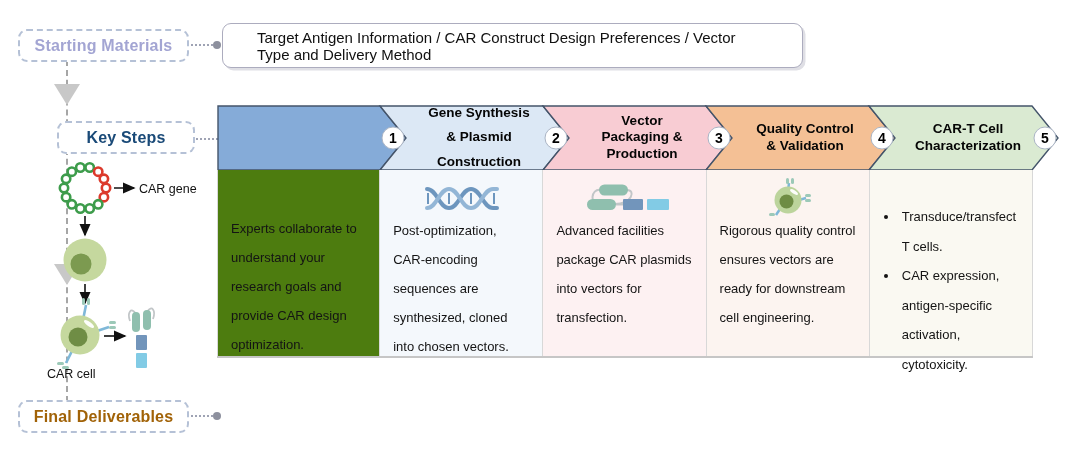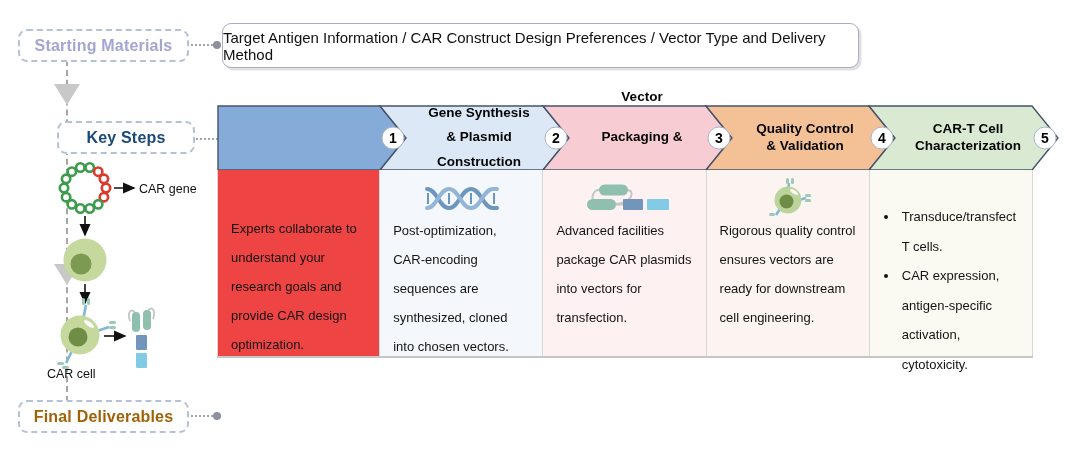--- a/index.html
+++ b/index.html
@@ -26,36 +26,36 @@
 
   
   .connector { position:absolute; width:22px; height:0; border-top:2px dotted #9FA3B4; }
   .connector::after { content:''; position:absolute; right:-8px; top:-5px; width:8px; height:8px;
            border-radius:50%; background:#8D909E; }
   #conn-start { left:191px; top:44px; }
   #conn-keysteps { left:196px; top:138px; }
   #conn-final { left:191px; top:415px; }
 
   
-  .info-box { position:absolute; left:222px; width:637px; height:45px; background:#fff;
+  .info-box { position:absolute; left:222px; width:581px; height:45px; background:#fff;
            border:1.5px solid #ACACBE; border-radius:9px; display:flex; align-items:center;
-           padding:0 0; font-size:15px; color:#101010;
+           padding:0 34px; font-size:15px; color:#101010;
            box-shadow:2.5px 2.5px 0 rgba(150,150,170,0.30); }
   #box-start { top:23px; }
   #box-final { top:393px; }
 
   
   #chevron-svg { position:absolute; left:217px; top:105px; }
   .step-num { font-weight:bold; font-size:14px; fill:#000; }
   .step-title { position:absolute; top:105px; height:65px; display:flex; flex-direction:column;
            justify-content:center; text-align:center; font-weight:bold; font-size:13.5px;
            line-height:16.5px; color:#050505; }
   #title-1 { left:217px; width:166px; }
   #title-2 { left:402px; width:154px;justify-content:space-between; }
-  #title-3 { left:565px; width:154px;gap:24px; }
+  #title-3 { left:565px; width:154px; }
   #title-4 { left:728px; width:154px; }
   #title-5 { left:891px; width:154px; }
 
   
   .body-band { position:absolute; left:217px; top:170px; width:816px; height:188px;
            display:flex; border-bottom:2px solid #C6C6C6; }
   .body-col { width:163.2px; border-right:1px solid #D8D8D8; padding:6px 12px 0 13px; }
   .body-col:first-child { border-left:1px solid #D8D8D8; }
   .body-text { margin:0; font-size:13px; line-height:29px; color:#141414; }
   .icon-row { height:36px; display:flex; align-items:center; justify-content:center; margin-top:4px; }
@@ -120,21 +120,21 @@
     <span>Quality Control</span>
     <span>&amp; Validation</span>
   </div>
   <div class="step-title" id="title-5">
     <span>CAR-T Cell</span>
     <span>Characterization</span>
   </div>
 
   <div class="body-band">
 
-    <div class="body-col" id="col-1" style="background-color: #ef4444;">
+    <div class="body-col" id="col-1" style="background-color: #4d7c0f;">
       <p class="body-text">Experts collaborate to understand your research goals and provide CAR design optimization.</p>
     </div>
 
     <div class="body-col" id="col-2" style="background-color: rgb(244, 248, 252);">
       <div class="icon-row">
         <svg width="76" height="27" viewBox="0 0 76 27">
           <path d="M3,4 C13,4 15,23 25,23 C35,23 37,4 47,4 C57,4 59,23 69,23 L73,23" stroke="#6D96BE" stroke-width="4" fill="none" stroke-linecap="round"></path>
           <path d="M3,23 C13,23 15,4 25,4 C35,4 37,23 47,23 C57,23 59,4 69,4 L73,4" stroke="#93B6D6" stroke-width="4" fill="none" stroke-linecap="round"></path>
           <line x1="25" y1="8" x2="25" y2="19" stroke="#6D96BE" stroke-width="2"></line>
           <line x1="47" y1="8" x2="47" y2="19" stroke="#6D96BE" stroke-width="2"></line>

